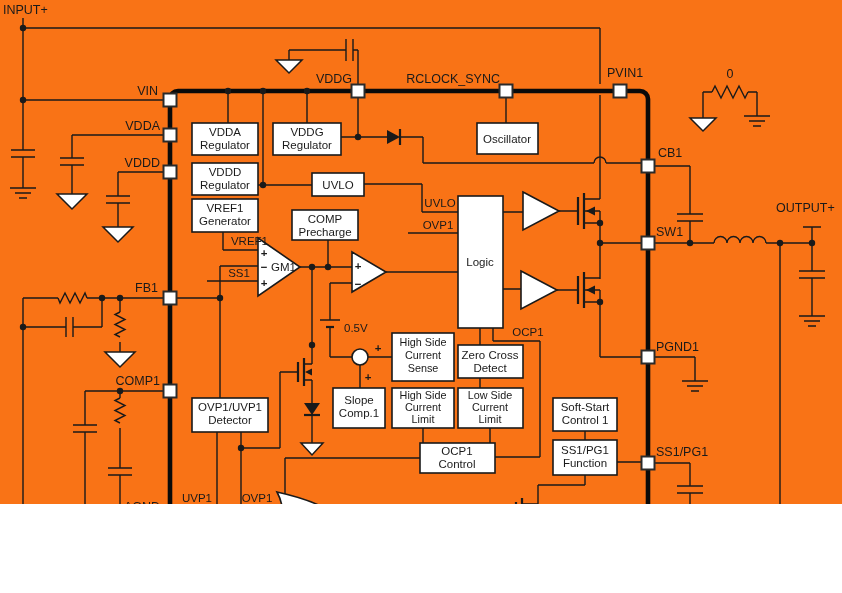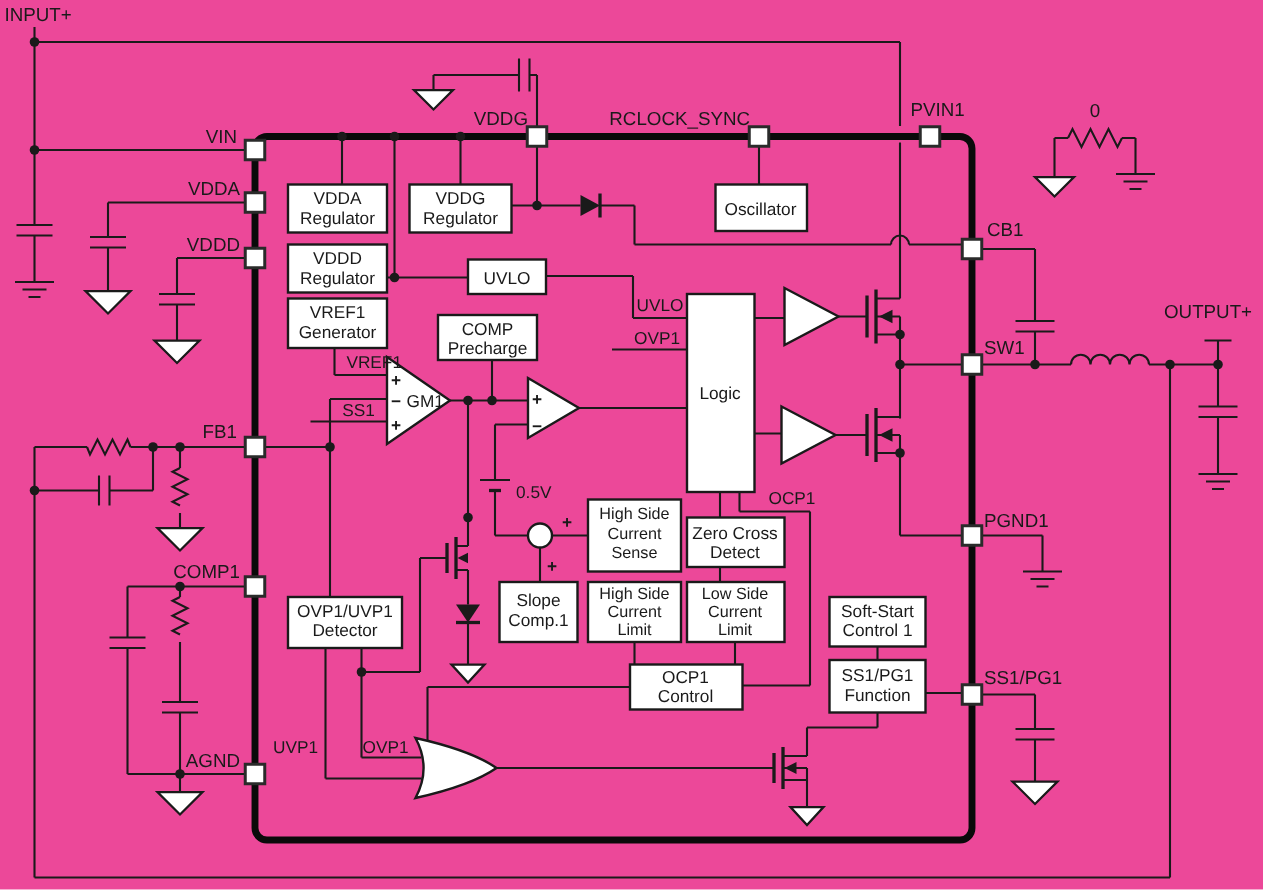--- a/index.html
+++ b/index.html
@@ -1,16 +1,16 @@
 <!DOCTYPE html>
 <html><head>
 <meta charset="utf-8">
 <style>
   html,body{margin:0;padding:0;background:#fff;}
-  .stage{position:relative;width:842px;height:593px;background:#ec4899;overflow:hidden;}
+  .stage{position:relative;width:842px;height:504px;background:#f97316;overflow:hidden;}
   svg{display:block;}
   text{font-family:"Liberation Sans","DejaVu Sans",sans-serif;fill:#1a1a1a;}
   .lbl{font-size:12.5px;}
   .blk{font-size:11.5px;}
   .blk3{font-size:10.8px;}
   .net{font-size:11.5px;}
   .mark{font-size:11.5px;font-weight:bold;}
   .wire{stroke:#1a1a1a;stroke-width:1.4;fill:none;}
   .thick{stroke:#0a0a0a;stroke-width:4.6;fill:none;}
   .box{fill:#ffffff;stroke:#1a1a1a;stroke-width:1.6;}

